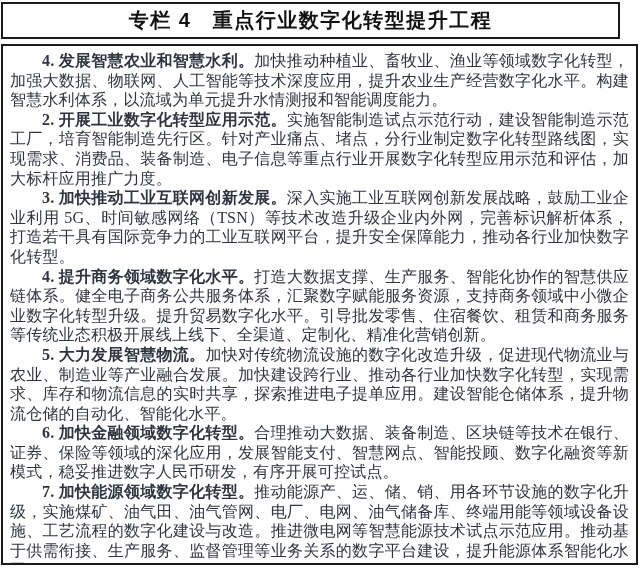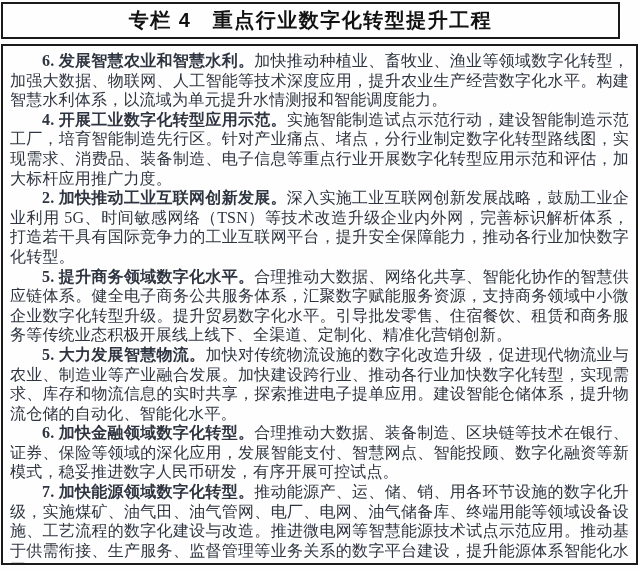--- a/index.html
+++ b/index.html
@@ -64,22 +64,22 @@
 </head>
 <body>
 
 <div class="page">
 
   <div class="title-box">
     <h1>专栏 4　重点行业数字化转型提升工程</h1>
   </div>
 
   <div class="body-box">
-    <p><span class="lead">6. 发展智慧农业和智慧水利。</span><span>加快推动种植业、畜牧业、渔业等领域数字化转型，加强大数据、物联网、人工智能等技术深度应用，提升农业生产经营数字化水平。构建智慧水利体系，以流域为单元提升水情测报和智能调度能力。</span></p>
-    <p><span class="lead">4. 开展工业数字化转型应用示范。</span><span>实施智能制造试点示范行动，建设智能制造示范工厂，培育智能制造先行区。针对产业痛点、堵点，分行业制定数字化转型路线图，实现需求、消费品、装备制造、电子信息等重点行业开展数字化转型应用示范和评估，加大标杆应用推广力度。</span></p>
-    <p><span class="lead">2. 加快推动工业互联网创新发展。</span><span>深入实施工业互联网创新发展战略，鼓励工业企业利用 5G、时间敏感网络（TSN）等技术改造升级企业内外网，完善标识解析体系，打造若干具有国际竞争力的工业互联网平台，提升安全保障能力，推动各行业加快数字化转型。</span></p>
-    <p><span class="lead">5. 提升商务领域数字化水平。</span><span>合理推动大数据、网络化共享、智能化协作的智慧供应链体系。健全电子商务公共服务体系，汇聚数字赋能服务资源，支持商务领域中小微企业数字化转型升级。提升贸易数字化水平。引导批发零售、住宿餐饮、租赁和商务服务等传统业态积极开展线上线下、全渠道、定制化、精准化营销创新。</span></p>
+    <p><span class="lead">4. 发展智慧农业和智慧水利。</span><span>加快推动种植业、畜牧业、渔业等领域数字化转型，加强大数据、物联网、人工智能等技术深度应用，提升农业生产经营数字化水平。构建智慧水利体系，以流域为单元提升水情测报和智能调度能力。</span></p>
+    <p><span class="lead">2. 开展工业数字化转型应用示范。</span><span>实施智能制造试点示范行动，建设智能制造示范工厂，培育智能制造先行区。针对产业痛点、堵点，分行业制定数字化转型路线图，实现需求、消费品、装备制造、电子信息等重点行业开展数字化转型应用示范和评估，加大标杆应用推广力度。</span></p>
+    <p><span class="lead">3. 加快推动工业互联网创新发展。</span><span>深入实施工业互联网创新发展战略，鼓励工业企业利用 5G、时间敏感网络（TSN）等技术改造升级企业内外网，完善标识解析体系，打造若干具有国际竞争力的工业互联网平台，提升安全保障能力，推动各行业加快数字化转型。</span></p>
+    <p><span class="lead">4. 提升商务领域数字化水平。</span><span>打造大数据支撑、生产服务、智能化协作的智慧供应链体系。健全电子商务公共服务体系，汇聚数字赋能服务资源，支持商务领域中小微企业数字化转型升级。提升贸易数字化水平。引导批发零售、住宿餐饮、租赁和商务服务等传统业态积极开展线上线下、全渠道、定制化、精准化营销创新。</span></p>
     <p><span class="lead">5. 大力发展智慧物流。</span><span>加快对传统物流设施的数字化改造升级，促进现代物流业与农业、制造业等产业融合发展。加快建设跨行业、推动各行业加快数字化转型，实现需求、库存和物流信息的实时共享，探索推进电子提单应用。建设智能仓储体系，提升物流仓储的自动化、智能化水平。</span></p>
     <p><span class="lead">6. 加快金融领域数字化转型。</span><span>合理推动大数据、装备制造、区块链等技术在银行、证券、保险等领域的深化应用，发展智能支付、智慧网点、智能投顾、数字化融资等新模式，稳妥推进数字人民币研发，有序开展可控试点。</span></p>
     <p><span class="lead">7. 加快能源领域数字化转型。</span><span>推动能源产、运、储、销、用各环节设施的数字化升级，实施煤矿、油气田、油气管网、电厂、电网、油气储备库、终端用能等领域设备设施、工艺流程的数字化建设与改造。推进微电网等智慧能源技术试点示范应用。推动基于供需衔接、生产服务、监督管理等业务关系的数字平台建设，提升能源体系智能化水平。</span></p>
   </div>
 
 </div>
 
 </body></html>

